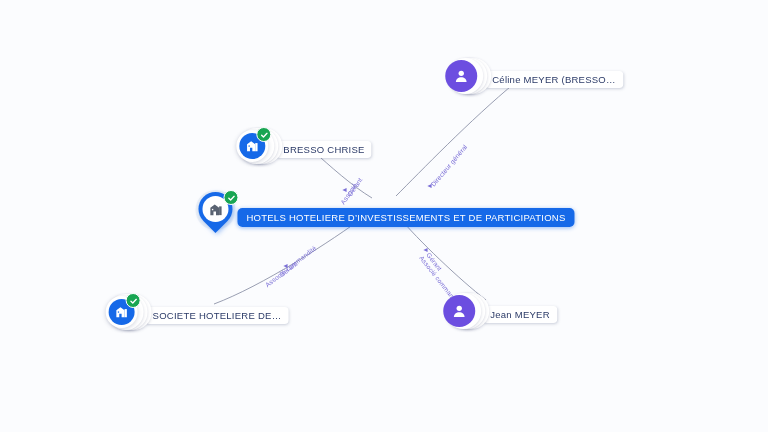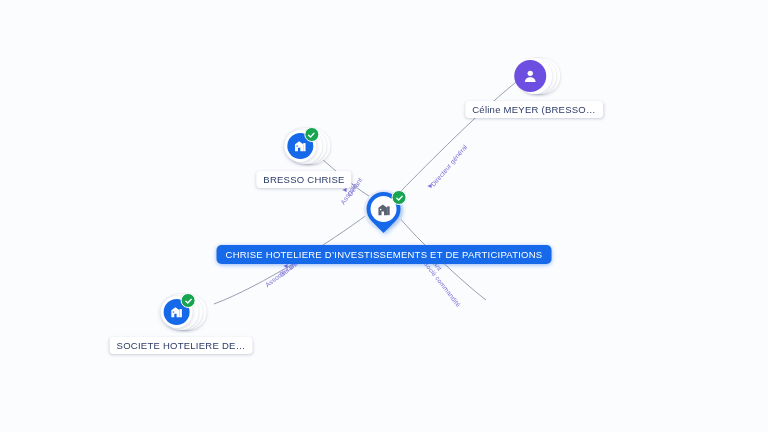--- a/index.html
+++ b/index.html
@@ -23,21 +23,21 @@
   .edge-svg {
     position: absolute;
     left: 0; top: 0;
     width: 768px;
     height: 432px;
     pointer-events: none;
   }
   .node {
     position: absolute;
     display: flex;
-    flex-direction: column;
+    flex-direction: row;
     align-items: center;
     transform: translate(-50%, 0);
   }
   
   .icon-stack {
     position: relative;
     width: 40px;
     height: 40px;
   }
   .icon-stack .card {
@@ -203,21 +203,21 @@
           <rect x="17" y="7" width="4" height="14"></rect>
           <rect x="5.5" y="11" width="2.2" height="2.2" fill="#fff"></rect>
         </svg>
       </div>
       <div class="verified" style="right:-1px; top:0px;">
         <svg width="8" height="8" viewBox="0 0 24 24" fill="none" stroke="#fff" stroke-width="4" stroke-linecap="round" stroke-linejoin="round">
           <path d="M4 12.5l5.5 5.5L20 7"></path>
         </svg>
       </div>
     </div>
-    <div class="node-label primary">CHRISE HOTELIERE D’INVESTISSEMENTS ET DE PARTICIPATIONS</div>
+    <div class="node-label primary">HOTELS HOTELIERE D’INVESTISSEMENTS ET DE PARTICIPATIONS</div>
   </div>
 
   <div class="node" style="left:534px; top:58px;">
     <div class="icon-stack">
       <div class="card c3"></div>
       <div class="card c2"></div>
       <div class="card c1"></div>
       <div class="disc person">
         <svg width="16" height="16" viewBox="0 0 24 24" fill="#ffffff">
           <circle cx="12" cy="8" r="4"></circle>
@@ -244,21 +244,21 @@
       </div>
       <div class="verified" style="left:20px; top:-1px;">
         <svg width="8" height="8" viewBox="0 0 24 24" fill="none" stroke="#fff" stroke-width="4" stroke-linecap="round" stroke-linejoin="round">
           <path d="M4 12.5l5.5 5.5L20 7"></path>
         </svg>
       </div>
     </div>
     <div class="node-label">BRESSO CHRISE</div>
   </div>
 
-  <div class="node" style="left:181px; top:294px;">
+  <div class="node" style="left:197px; top:294px;">
     <div class="icon-stack">
       <div class="card c3"></div>
       <div class="card c2"></div>
       <div class="card c1"></div>
       <div class="disc company-ring">
         <div class="inner">
           <svg width="14" height="14" viewBox="0 0 24 24" fill="#ffffff">
             <path d="M3 21V9l7-5 7 5v12h-5v-6h-4v6H3z"></path>
             <rect x="17" y="7" width="4" height="14"></rect>
             <rect x="5.5" y="11" width="2.2" height="2.2" fill="#1669e8"></rect>
@@ -267,14 +267,28 @@
       </div>
       <div class="verified" style="left:20px; top:-1px;">
         <svg width="8" height="8" viewBox="0 0 24 24" fill="none" stroke="#fff" stroke-width="4" stroke-linecap="round" stroke-linejoin="round">
           <path d="M4 12.5l5.5 5.5L20 7"></path>
         </svg>
       </div>
     </div>
     <div class="node-label">SOCIETE HOTELIERE DE…</div>
   </div>
 
+  <div class="node" style="left:500px; top:293px;">
+    <div class="icon-stack">
+      <div class="card c3"></div>
+      <div class="card c2"></div>
+      <div class="card c1"></div>
+      <div class="disc person">
+        <svg width="16" height="16" viewBox="0 0 24 24" fill="#ffffff">
+          <circle cx="12" cy="8" r="4"></circle>
+          <path d="M4 21c0-4.4 3.6-7 8-7s8 2.6 8 7z"></path>
+        </svg>
+      </div>
+    </div>
+    <div class="node-label">Jean MEYER</div>
+  </div>
 
 </div>
 
 </body></html>

